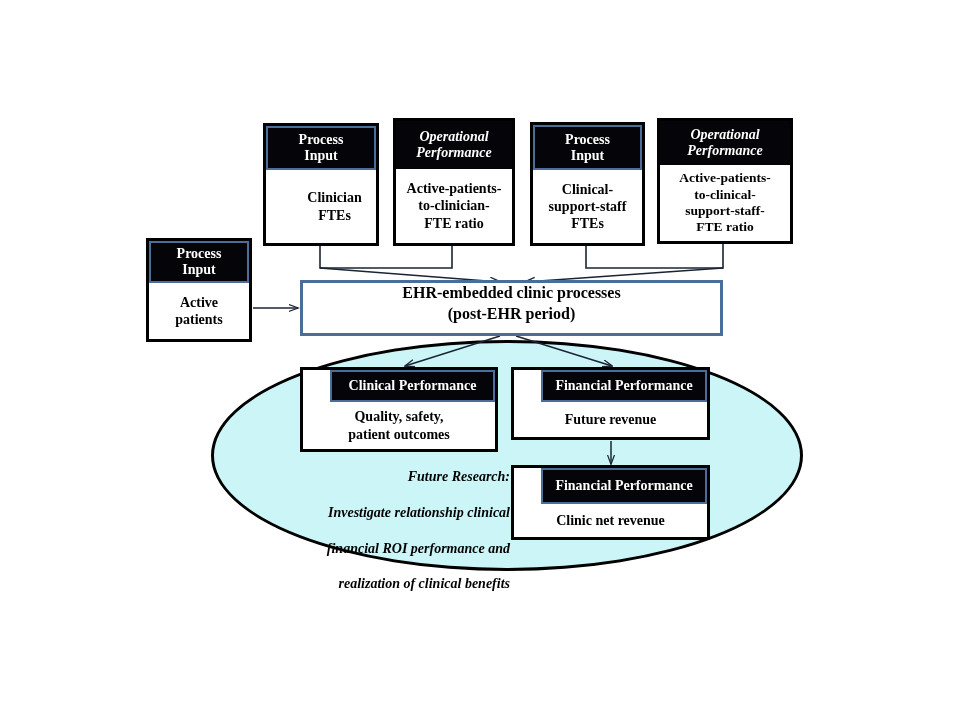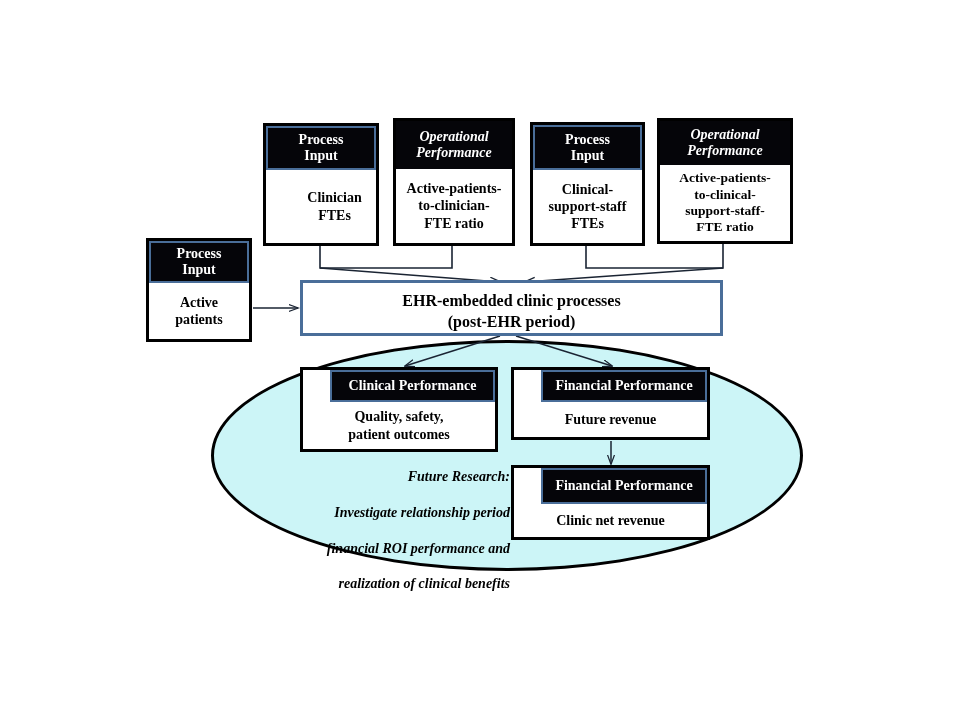--- a/index.html
+++ b/index.html
@@ -59,21 +59,21 @@
     background:#ffffff;
   }
 
   
   .ehr{
     position:absolute;
     box-sizing:border-box;
     background:#ffffff;
     border:3px solid #4A6E99;
     z-index:3;
-    display:flex;align-items:flex-end;justify-content:center;
+    display:flex;align-items:flex-start;justify-content:center;
     text-align:center;
     font-weight:bold;
     color:#000000;
     line-height:1.3;
   }
 
   
   .note{
     position:absolute;
     z-index:4;
@@ -203,18 +203,18 @@
     <div class="bdy f14">Future  revenue</div>
   </div>
 
   <div class="node blu" style="left:511px;top:465px;width:199px;height:75px;">
     <div class="hdr f15" style="height:36px;">Financial  Performance</div>
     <div class="bdy f14">Clinic  net revenue</div>
   </div>
 
   <div class="note f14" style="left:270px;top:450px;width:240px;">
     <span>Future Research:</span><br>
-    <span>Investigate relationship period</span><br>
+    <span>Investigate relationship clinical</span><br>
     <span>financial ROI performance  and</span><br>
     <span>realization of clinical benefits</span>
   </div>
 
 </div>
 
 </body></html>

